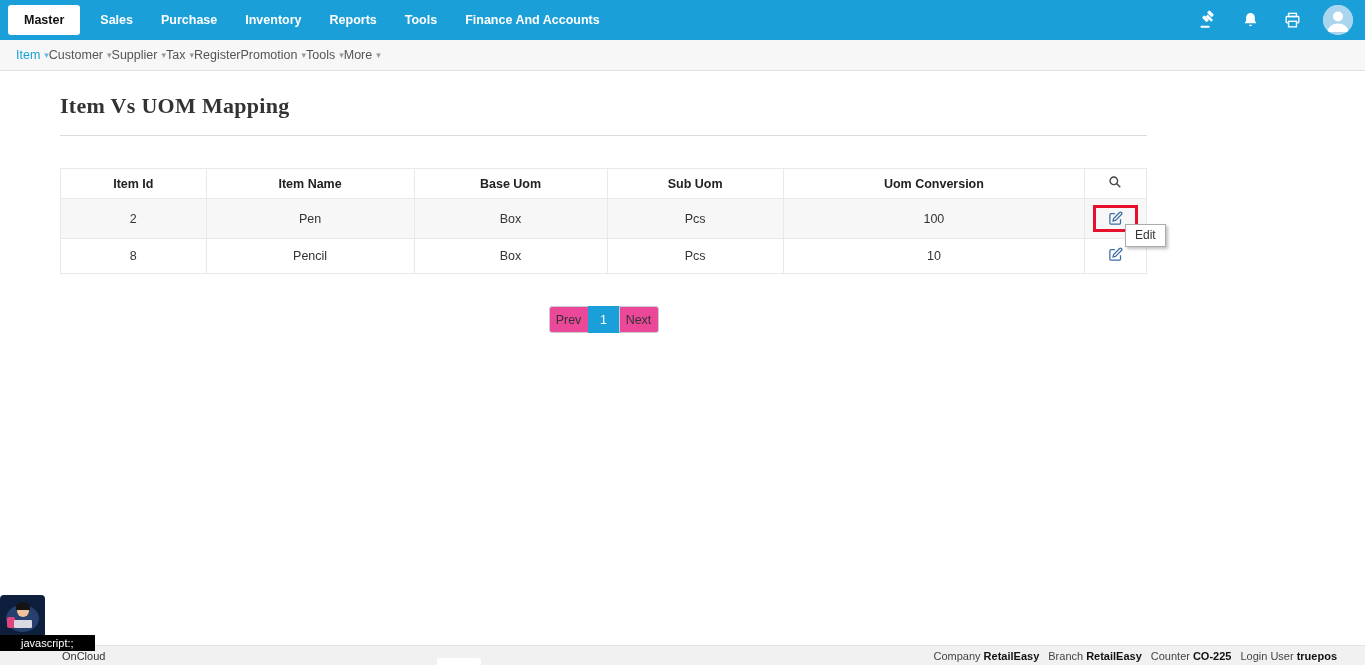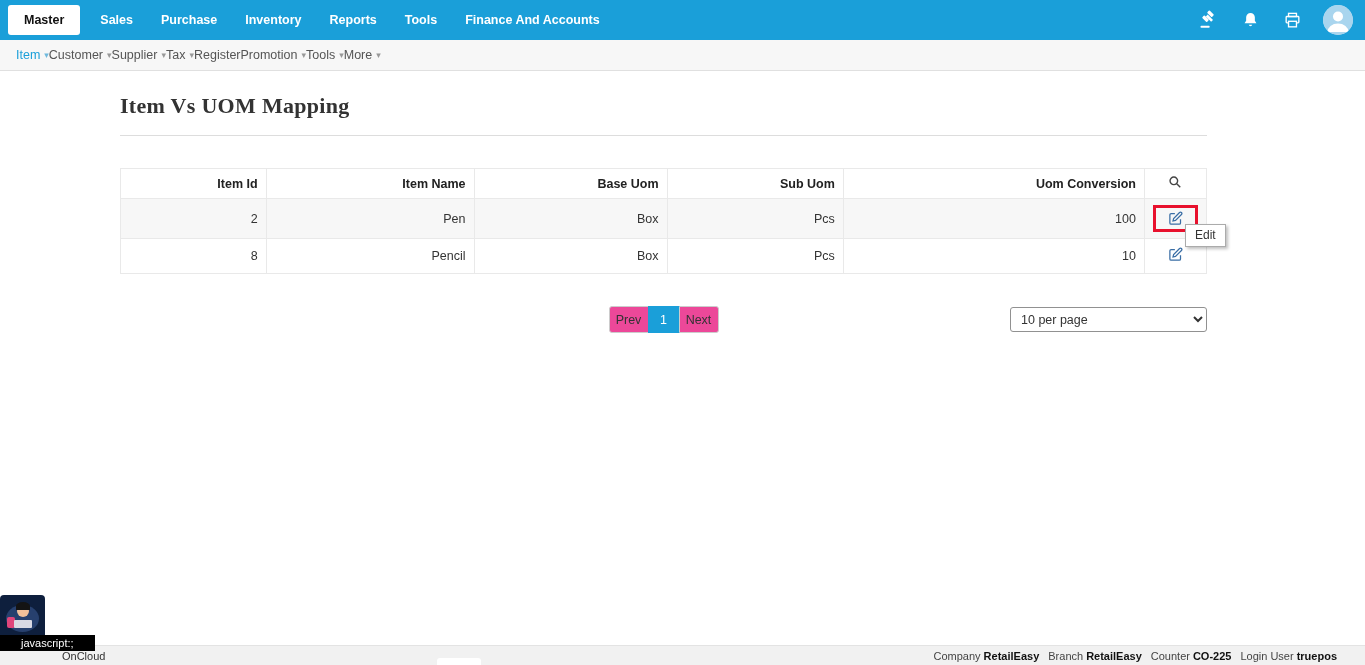--- a/index.html
+++ b/index.html
@@ -39,33 +39,33 @@
     height:31px; background:#f7f7f7; border-bottom:1px solid #e0e0e0;
     display:flex; align-items:center; padding-left:16px;
     font-size:12.5px; color:#555;
   }
   .subnav-item { display:inline-flex; align-items:center; gap:4px; cursor:pointer; white-space:nowrap; }
   .subnav-item.active { color:#1a9fd9; }
   .caret { font-size:9px; color:#999; line-height:1; }
   .subnav-item.active .caret { color:#6fb9dd; }
 
   
-  .content { width:1087px; margin-left:120px; }
+  .content { width:1087px; margin-left:60px; }
   .page-title {
     font-family:"Liberation Serif", serif; font-weight:bold;
     font-size:22px; color:#333; margin-top:22px; letter-spacing:.3px;
   }
   .title-divider { border-bottom:1px solid #ddd; margin-top:16px; }
 
   table.grid {
     margin-top:32px; width:100%; border-collapse:collapse;
     font-size:12.5px; color:#333; border:1px solid #ddd;
   }
   table.grid th, table.grid td {
-    border:1px solid #e9e9e9; padding:6px 8px; text-align:right; height:26px;
+    border:1px solid #e9e9e9; padding:6px 8px; text-align:center; height:26px;
   }
   table.grid th { font-weight:bold; color:#222; background:#fff; }
   table.grid tbody tr.row-odd { background:#f7f7f7; }
   .th-search { text-align:center !important; cursor:pointer; }
   .action-cell { text-align:center !important; padding:8px !important; position:relative; }
   .edit-btn { background:none; border:none; padding:0; line-height:0; cursor:pointer; }
   .red-box {
     display:inline-block; border:3px solid #e8112d; padding:3px 12px;
     line-height:0; margin:-2px 0;
   }
@@ -270,23 +270,20 @@
       </tr>
     </tbody>
   </table>
 
   <div class="pager-row">
     <div class="pager">
       <button>Prev</button>
       <button class="active">1</button>
       <button>Next</button>
     </div>
-    <select class="per-page">
-      <option>10 per page</option>
-    </select>
   </div>
 </main>
 
 <div class="corner-image">
   <div class="ci-glow"></div>
   <div class="ci-accent"></div>
   <div class="ci-head"></div>
   <div class="ci-hair"></div>
   <div class="ci-laptop"></div>
 </div>

